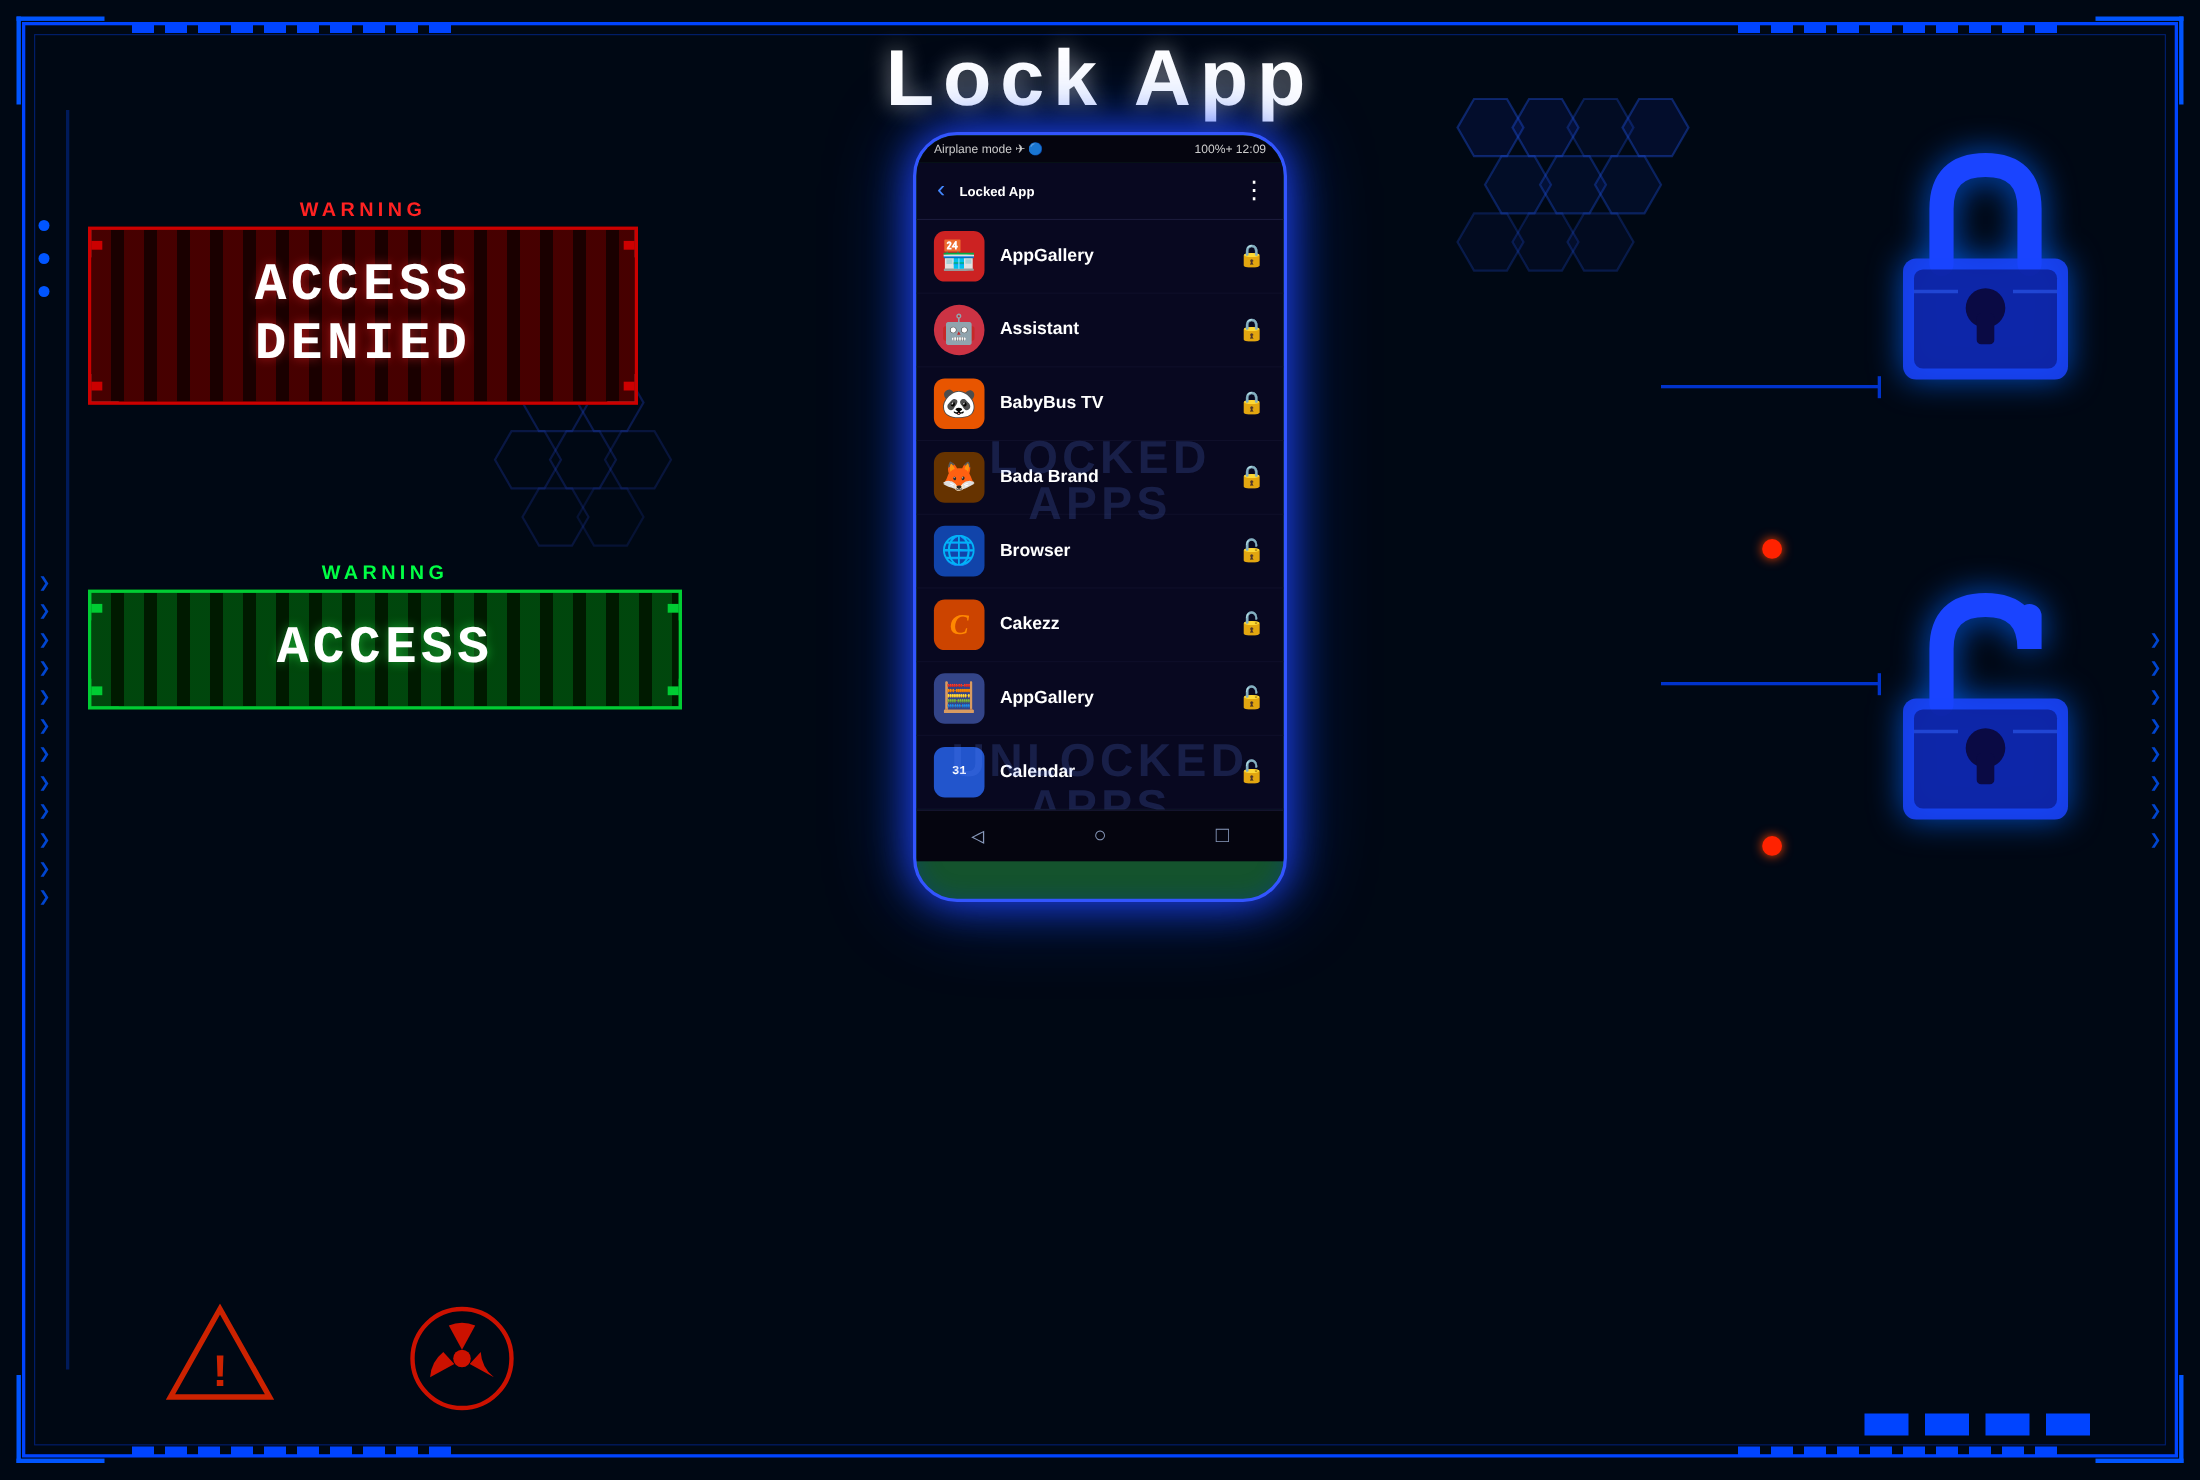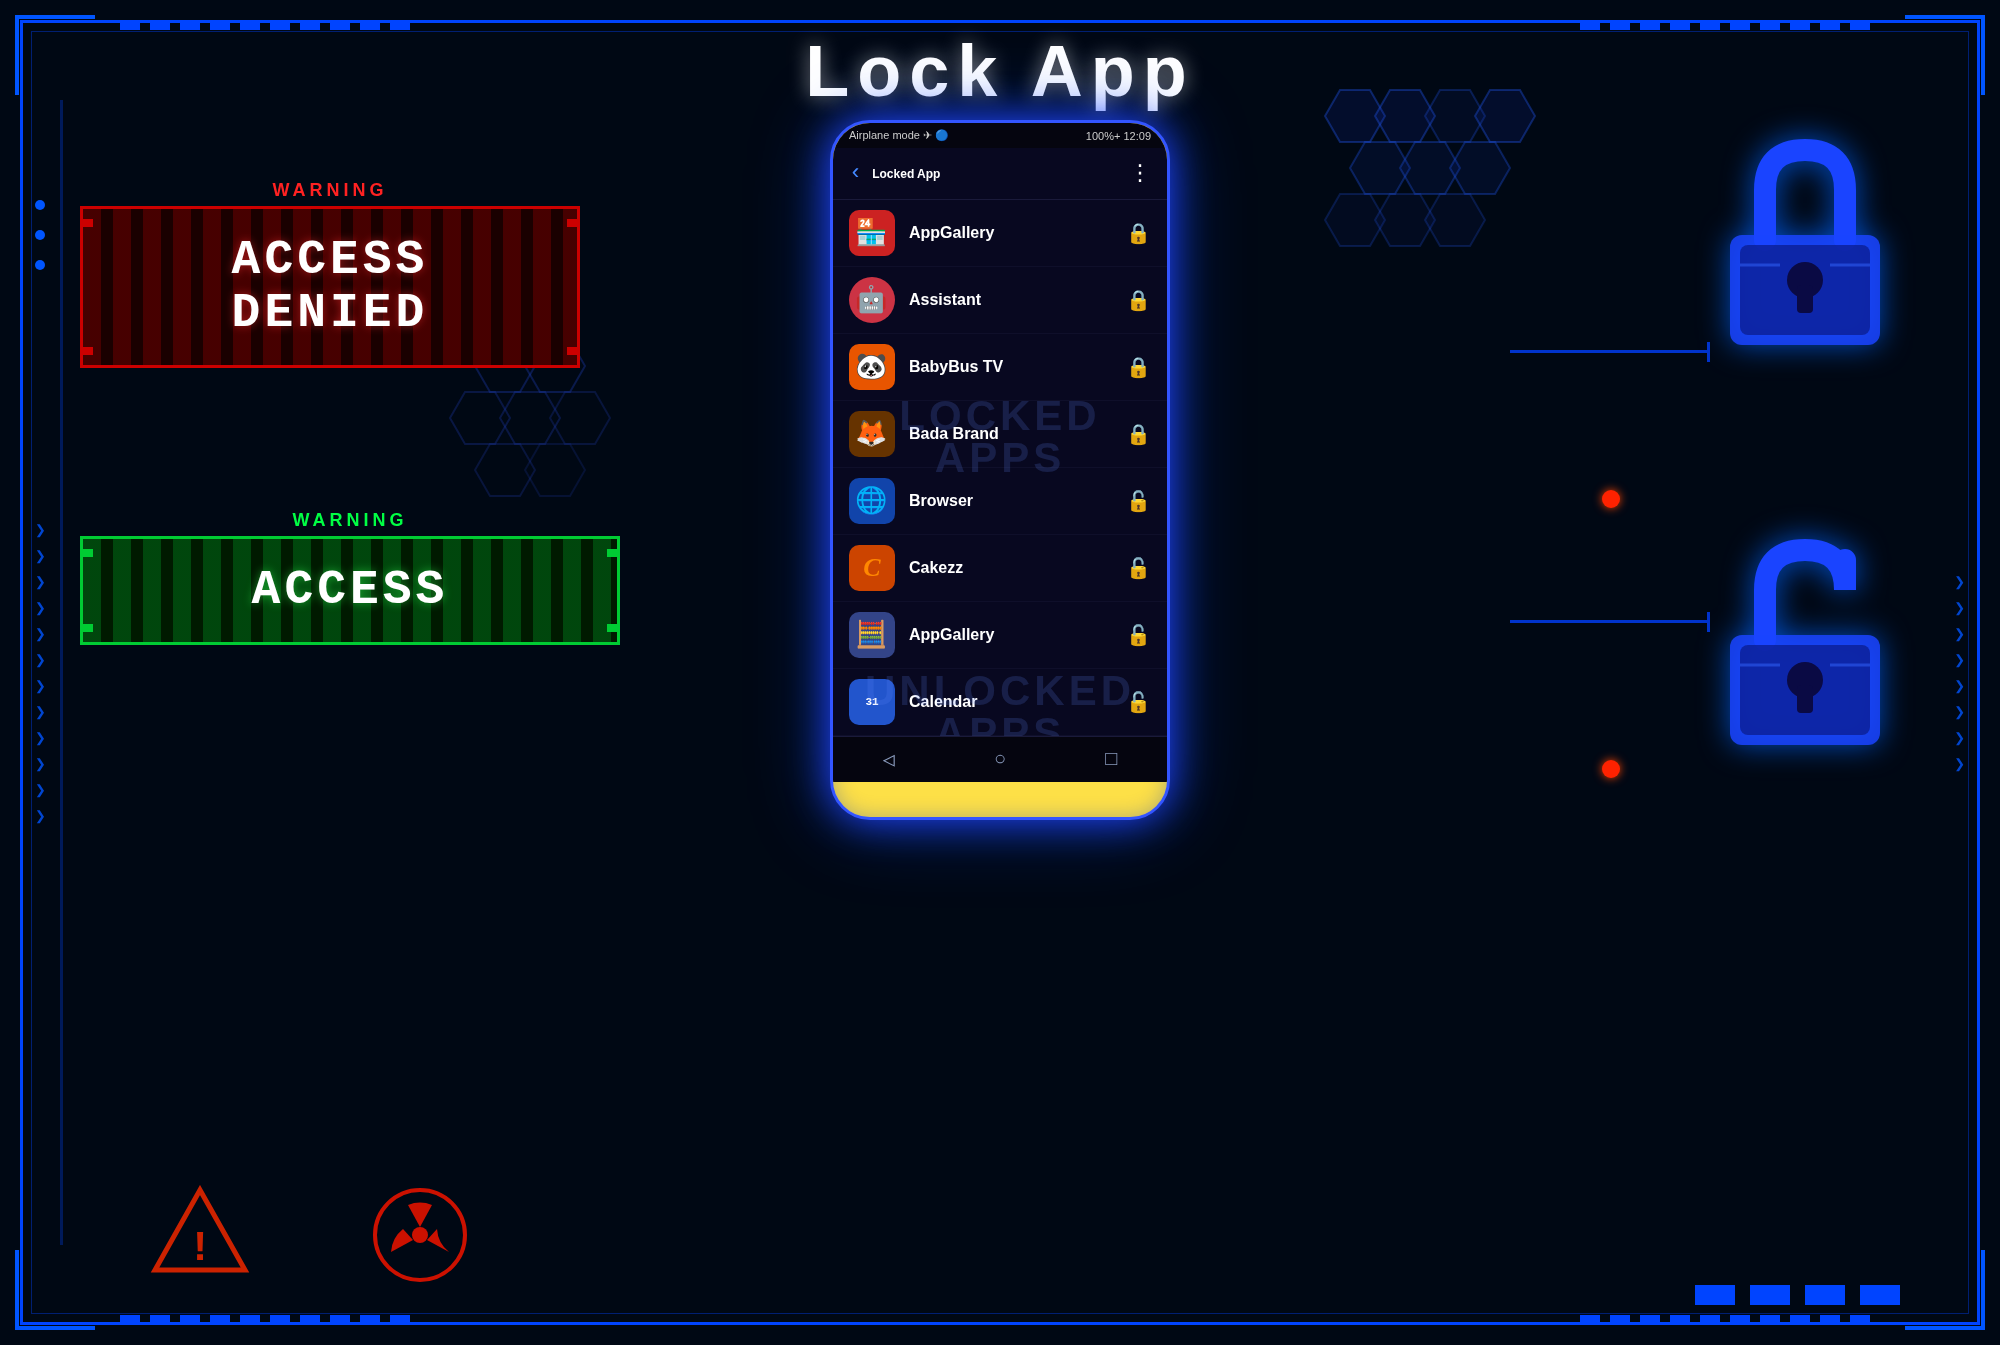--- a/index.html
+++ b/index.html
@@ -402,21 +402,21 @@
     .phone-wrapper {
       position: absolute;
       top: 120px;
       left: 50%;
       transform: translateX(-50%);
       z-index: 20;
     }
     .phone-outer {
       width: 340px;
       height: 700px;
-      background: #fde047;
+      background: #14532d;
       border-radius: 40px;
       border: 3px solid #3355ff;
       box-shadow: 0 0 40px #2244ff, 0 0 80px rgba(0,80,255,0.4), inset 0 0 20px rgba(0,50,200,0.3);
       position: relative;
       overflow: hidden;
     }
     .phone-status-bar {
       background: #05050f;
       padding: 6px 16px;
       display: flex;

